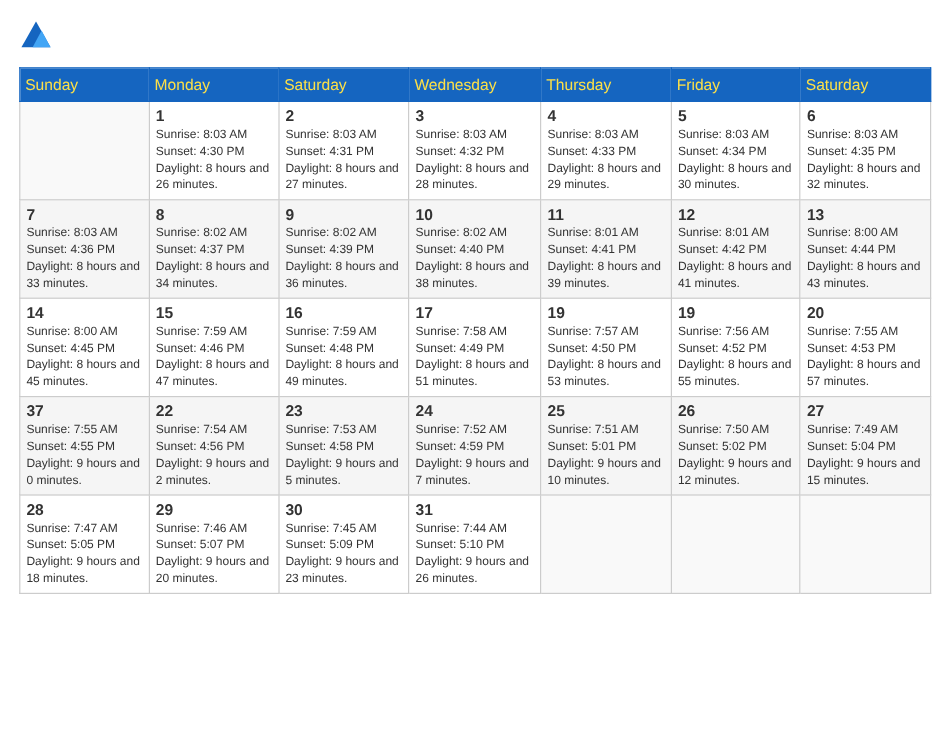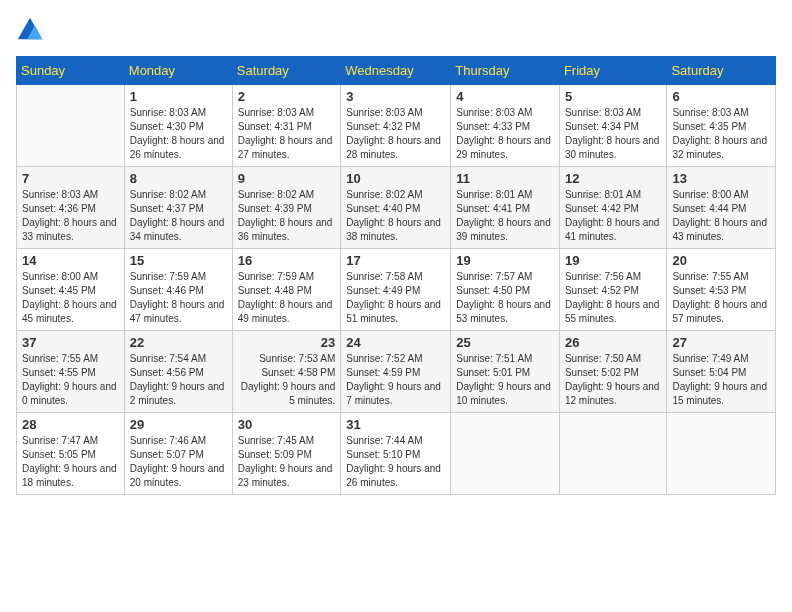--- a/index.html
+++ b/index.html
@@ -215,21 +215,21 @@
       </tr>
       <tr>
         <td style="background-color: rgb(245, 245, 245);">
           <span class="day-num">37</span>
           <div class="day-info">Sunrise: 7:55 AM<br>Sunset: 4:55 PM<br>Daylight: 9 hours and 0 minutes.</div>
         </td>
         <td style="background-color: rgb(245, 245, 245);">
           <span class="day-num">22</span>
           <div class="day-info">Sunrise: 7:54 AM<br>Sunset: 4:56 PM<br>Daylight: 9 hours and 2 minutes.</div>
         </td>
-        <td style="background-color: rgb(245, 245, 245); text-align: right;">
+        <td style="background-color: rgb(245, 245, 245);">
           <span class="day-num">23</span>
           <div class="day-info">Sunrise: 7:53 AM<br>Sunset: 4:58 PM<br>Daylight: 9 hours and 5 minutes.</div>
         </td>
         <td style="background-color: rgb(245, 245, 245);">
           <span class="day-num">24</span>
           <div class="day-info">Sunrise: 7:52 AM<br>Sunset: 4:59 PM<br>Daylight: 9 hours and 7 minutes.</div>
         </td>
         <td style="background-color: rgb(245, 245, 245);">
           <span class="day-num">25</span>
           <div class="day-info">Sunrise: 7:51 AM<br>Sunset: 5:01 PM<br>Daylight: 9 hours and 10 minutes.</div>

